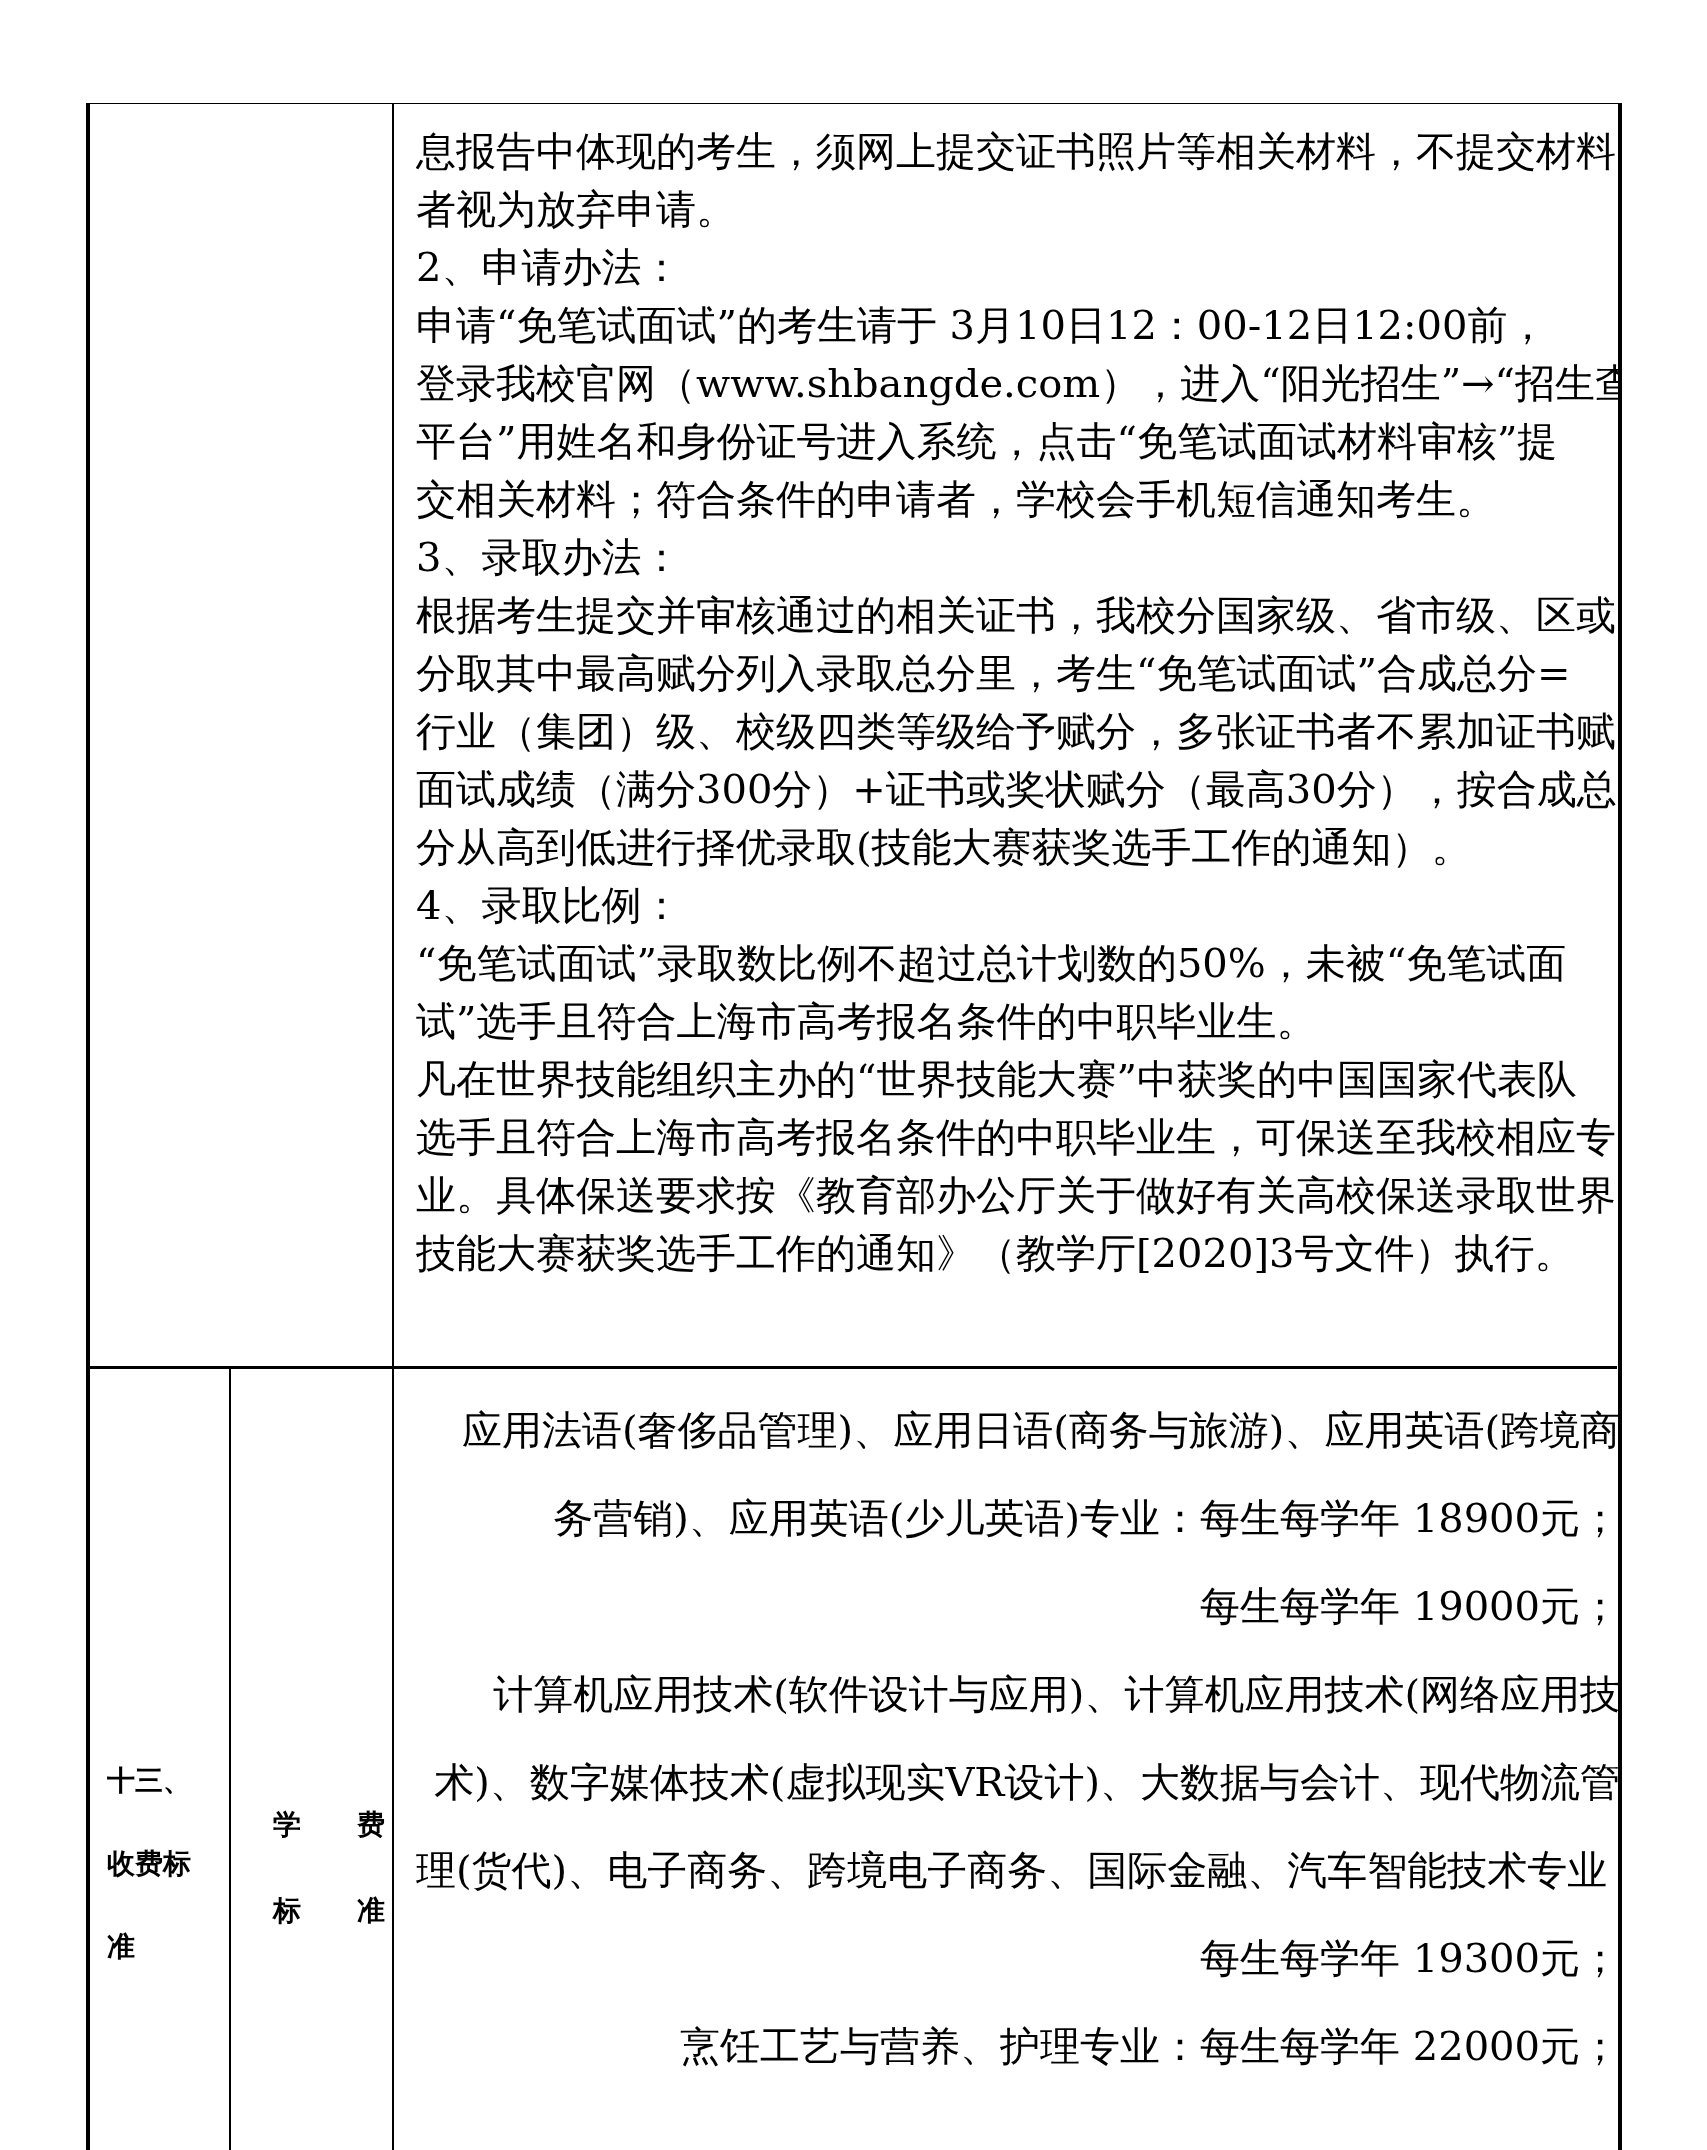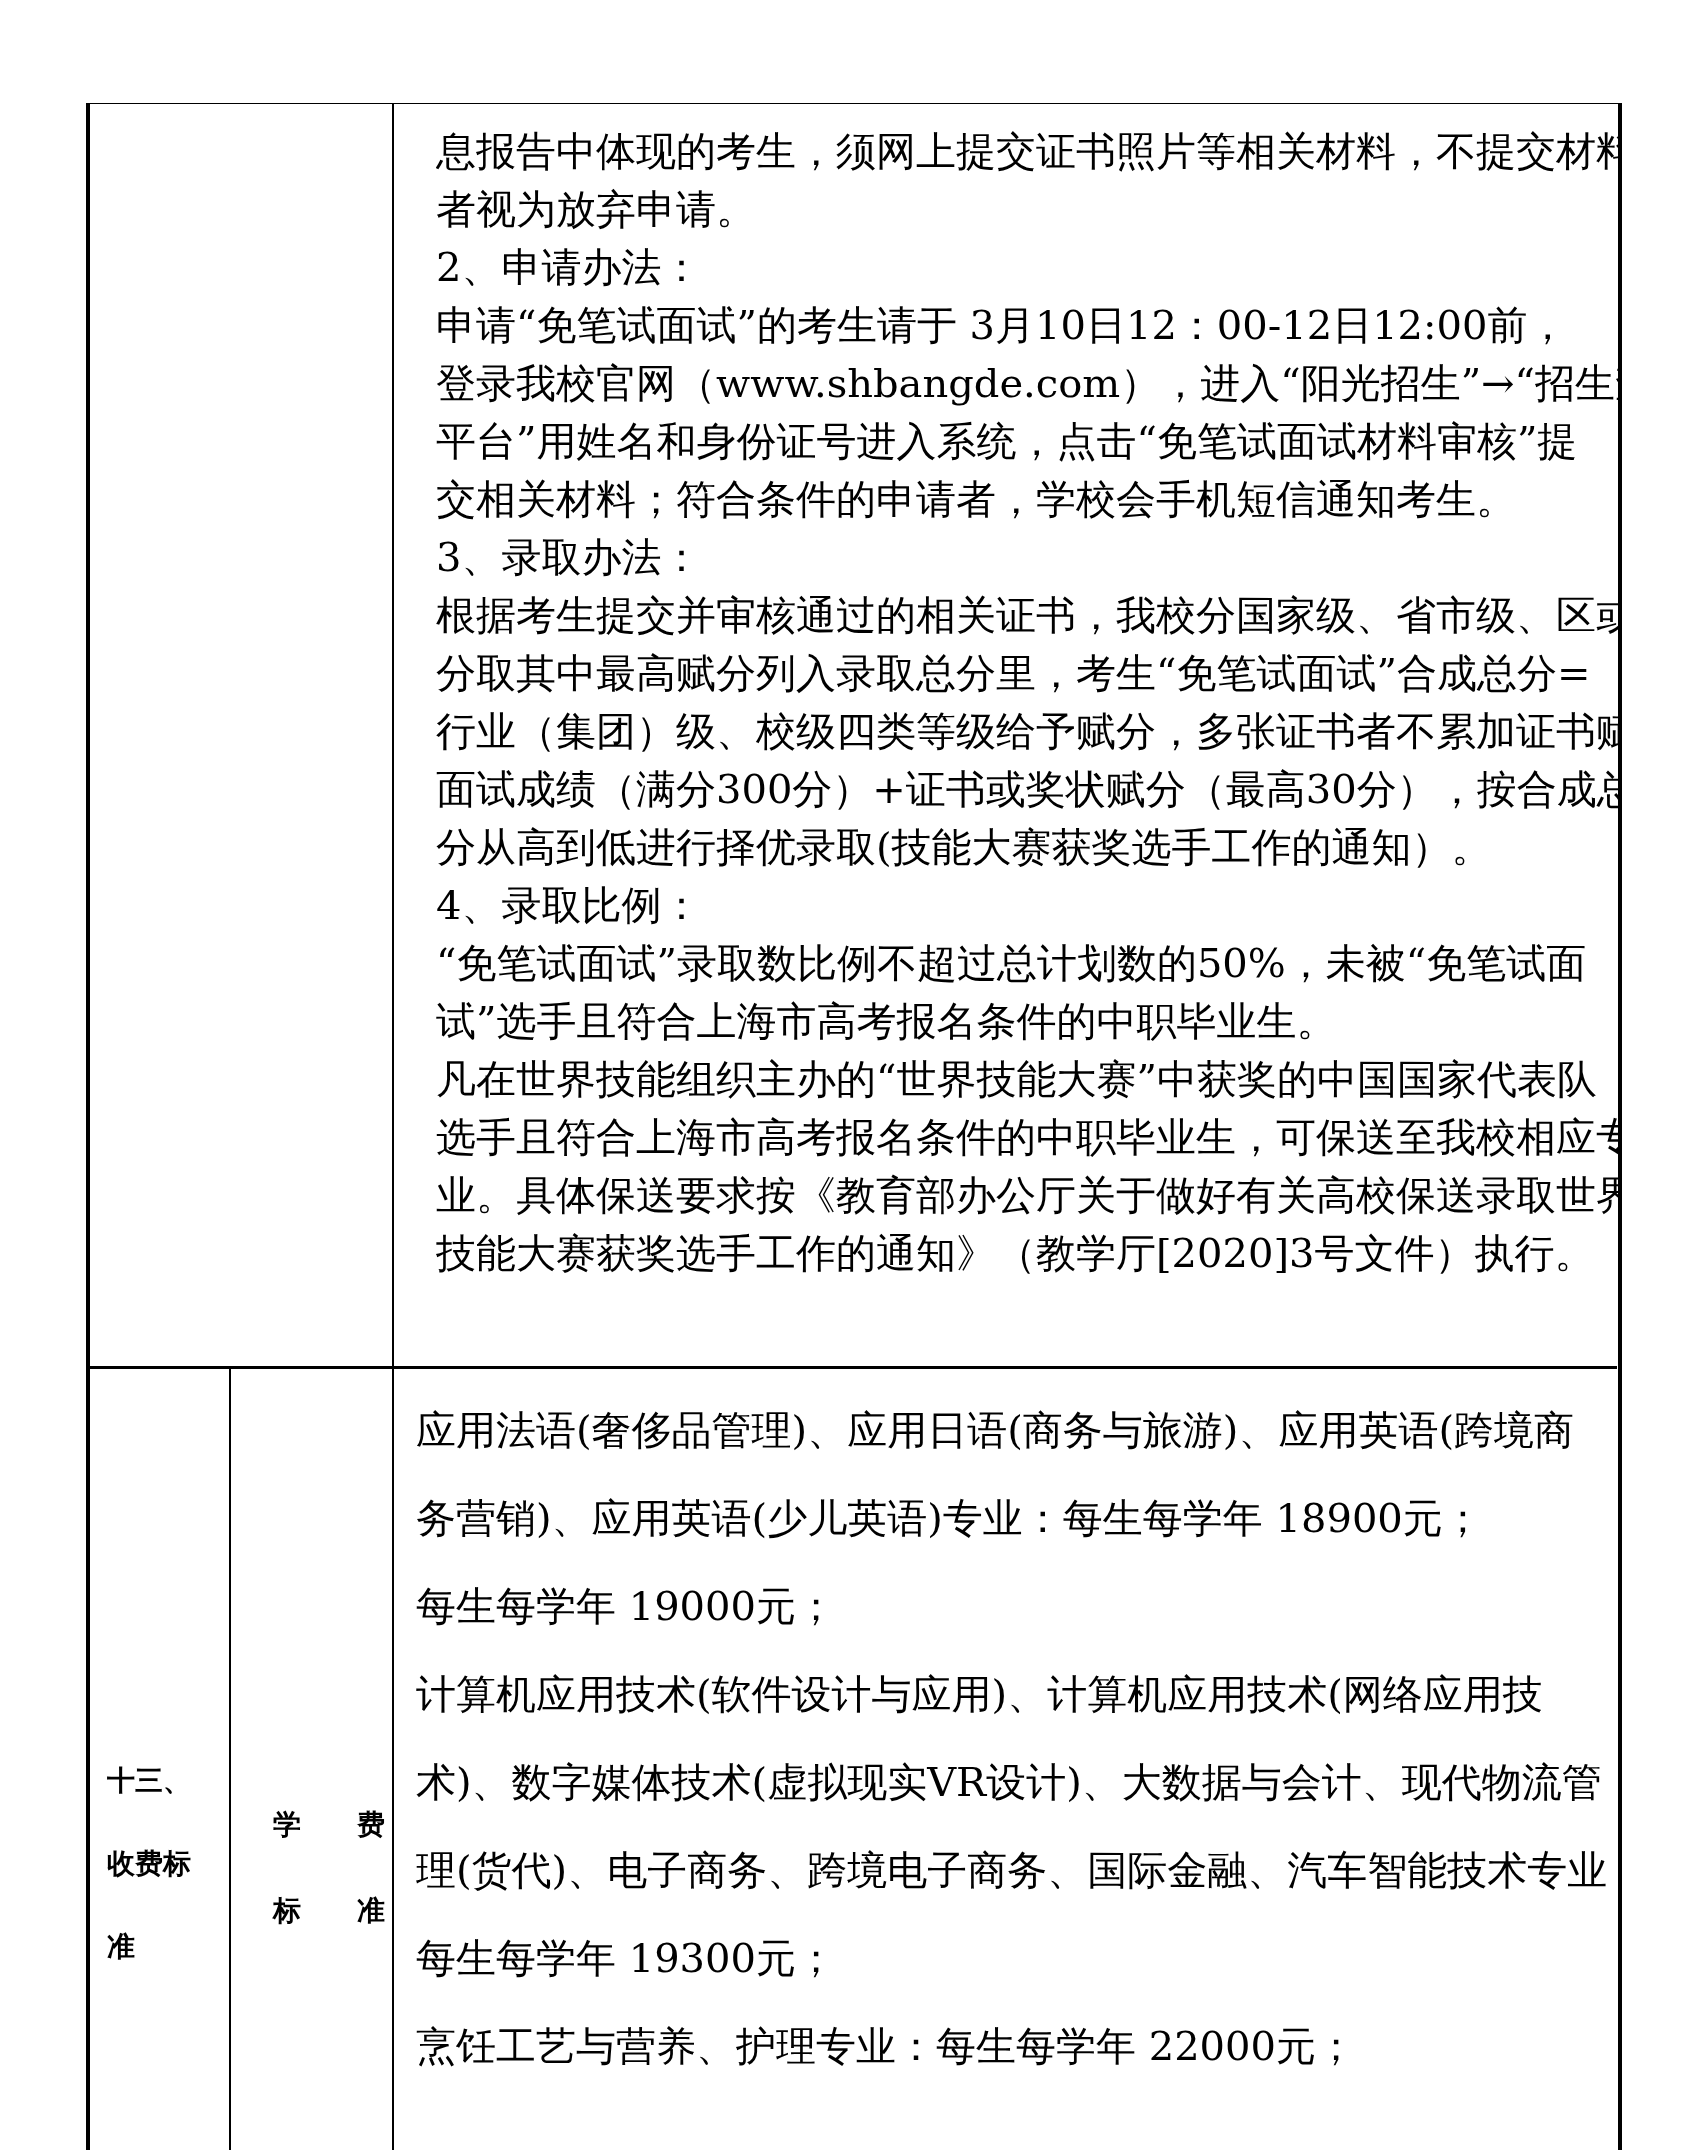--- a/index.html
+++ b/index.html
@@ -6,24 +6,24 @@
   body { width: 1707px; height: 2414px; position: relative; overflow: hidden;
          font-family: "DejaVu Serif", "Liberation Serif", serif; color: #000; }
   .tbl { position: absolute; left: 86px; top: 103px; width: 1536px; height: 2161px;
          box-sizing: border-box; border-left: 4.3px solid #000; border-right: 4.3px solid #000;
          border-top: 1.7px solid #000; border-bottom: 2.2px solid #000; }
   .vline { position: absolute; background: #000; }
   .hline { position: absolute; background: #000; }
   .cell-text { position: absolute; box-sizing: border-box; }
   .p { display: block; white-space: nowrap; overflow: hidden; font-size: 40px; }
   .top-text { left: 326px; top: 18px; width: 1204px; }
-  .top-text .p { height: 58px; line-height: 58px; margin-left: 20px; }
+  .top-text .p { height: 58px; line-height: 58px; }
   .bold { font-weight: bold; }
   .fee-text { left: 326px; top: 1282px; width: 1204px; }
-  .fee-text .p { height: 88px; line-height: 88px; }
+  .fee-text .p { height: 88px; line-height: 88px; text-align: right; }
   .label { position: absolute; font-size: 28px; font-weight: bold; line-height: 83px; }
   .sec-label { left: 17px; top: 1635px; width: 129px; }
   .sub-label { left: 183px; top: 1678px; width: 138px; line-height: 86px; }
   .sub-label span { display: block; white-space: pre; }
 </style>
 </head>
 <body>
 
 <div class="tbl">
 

